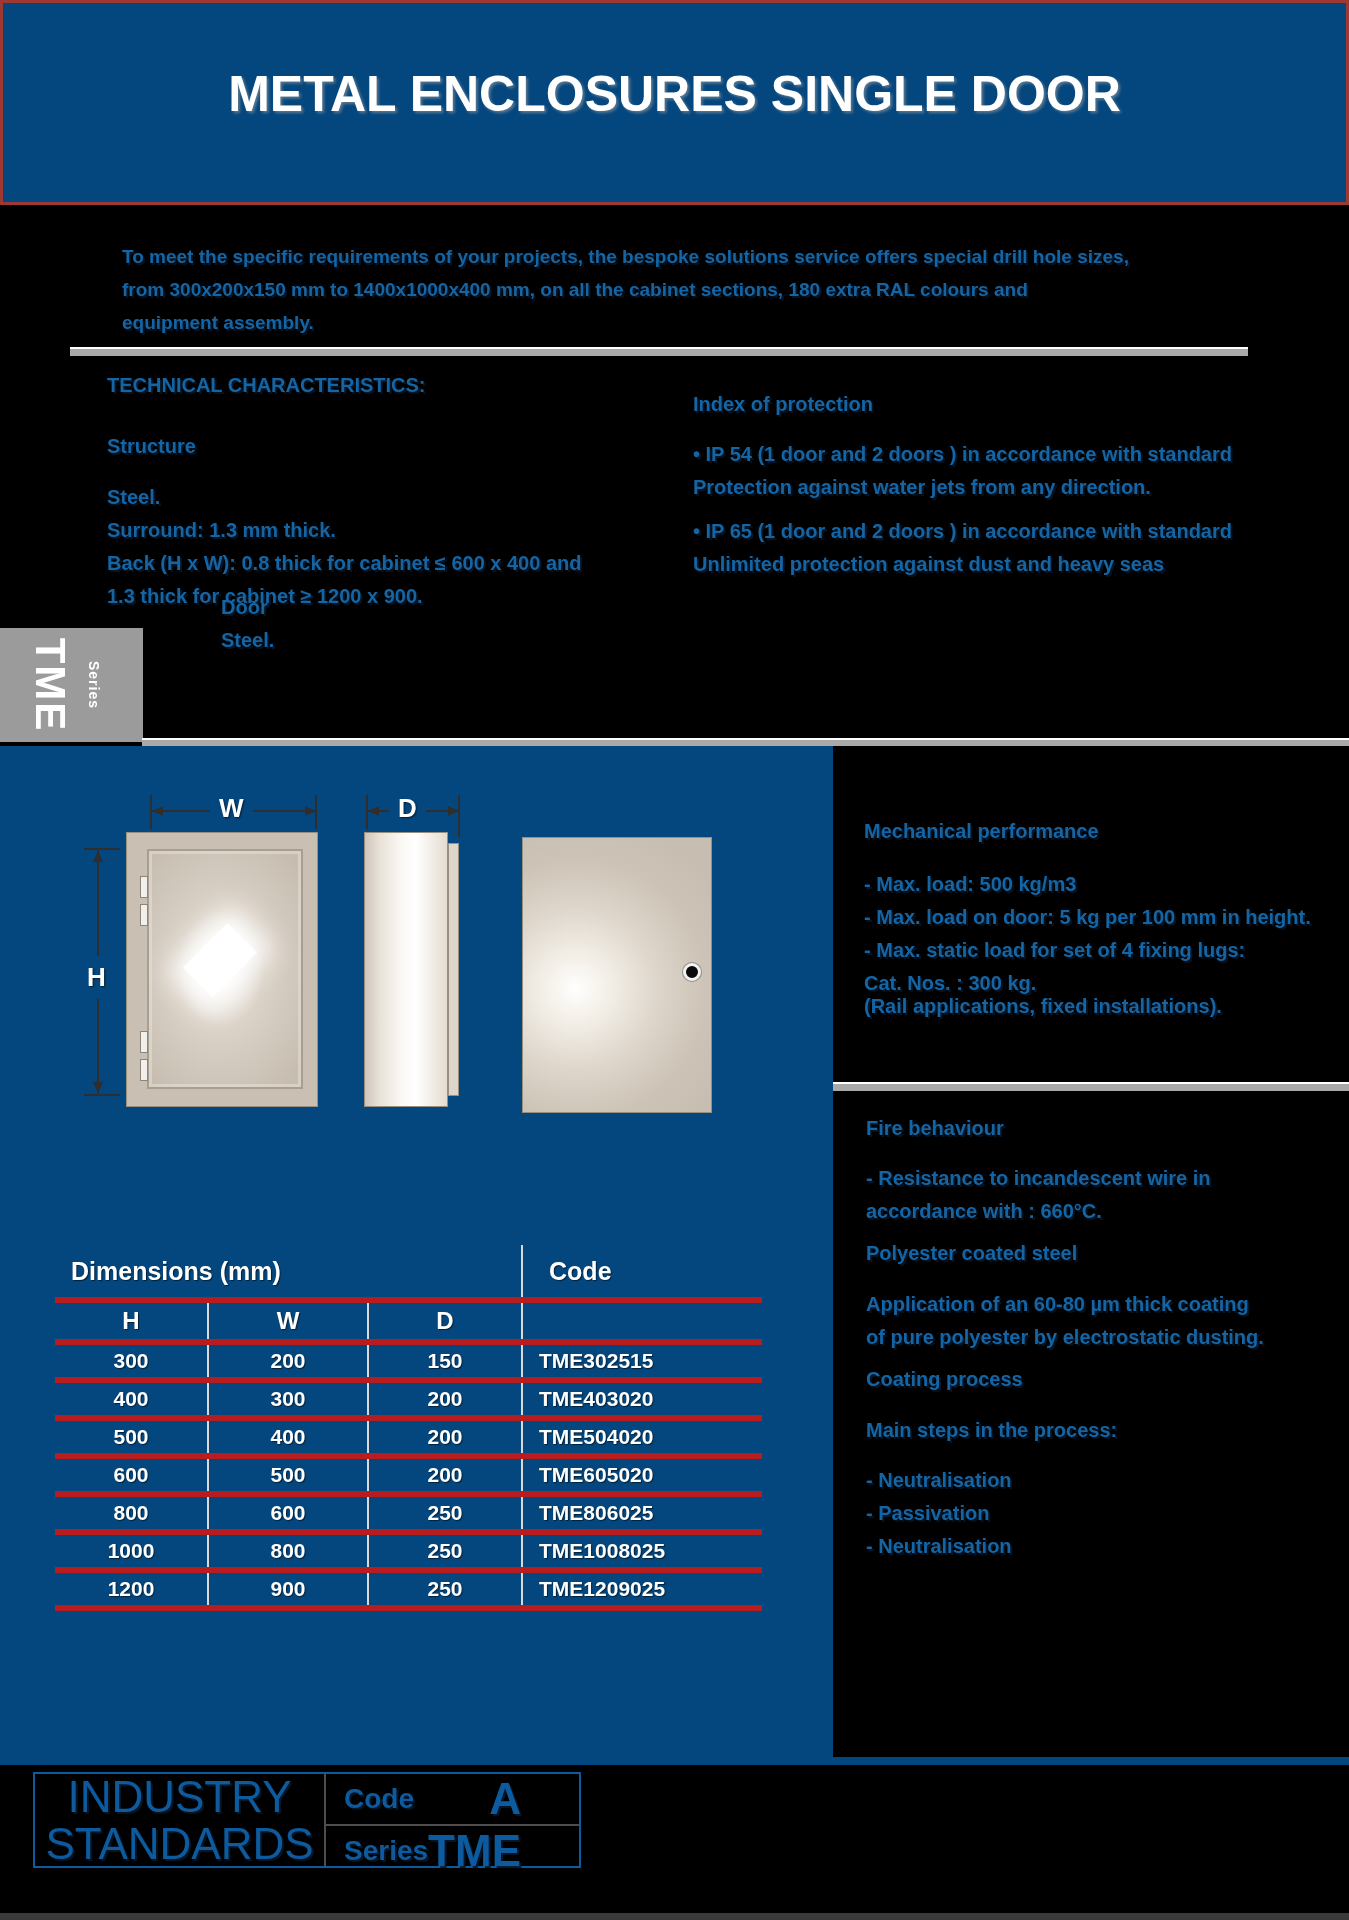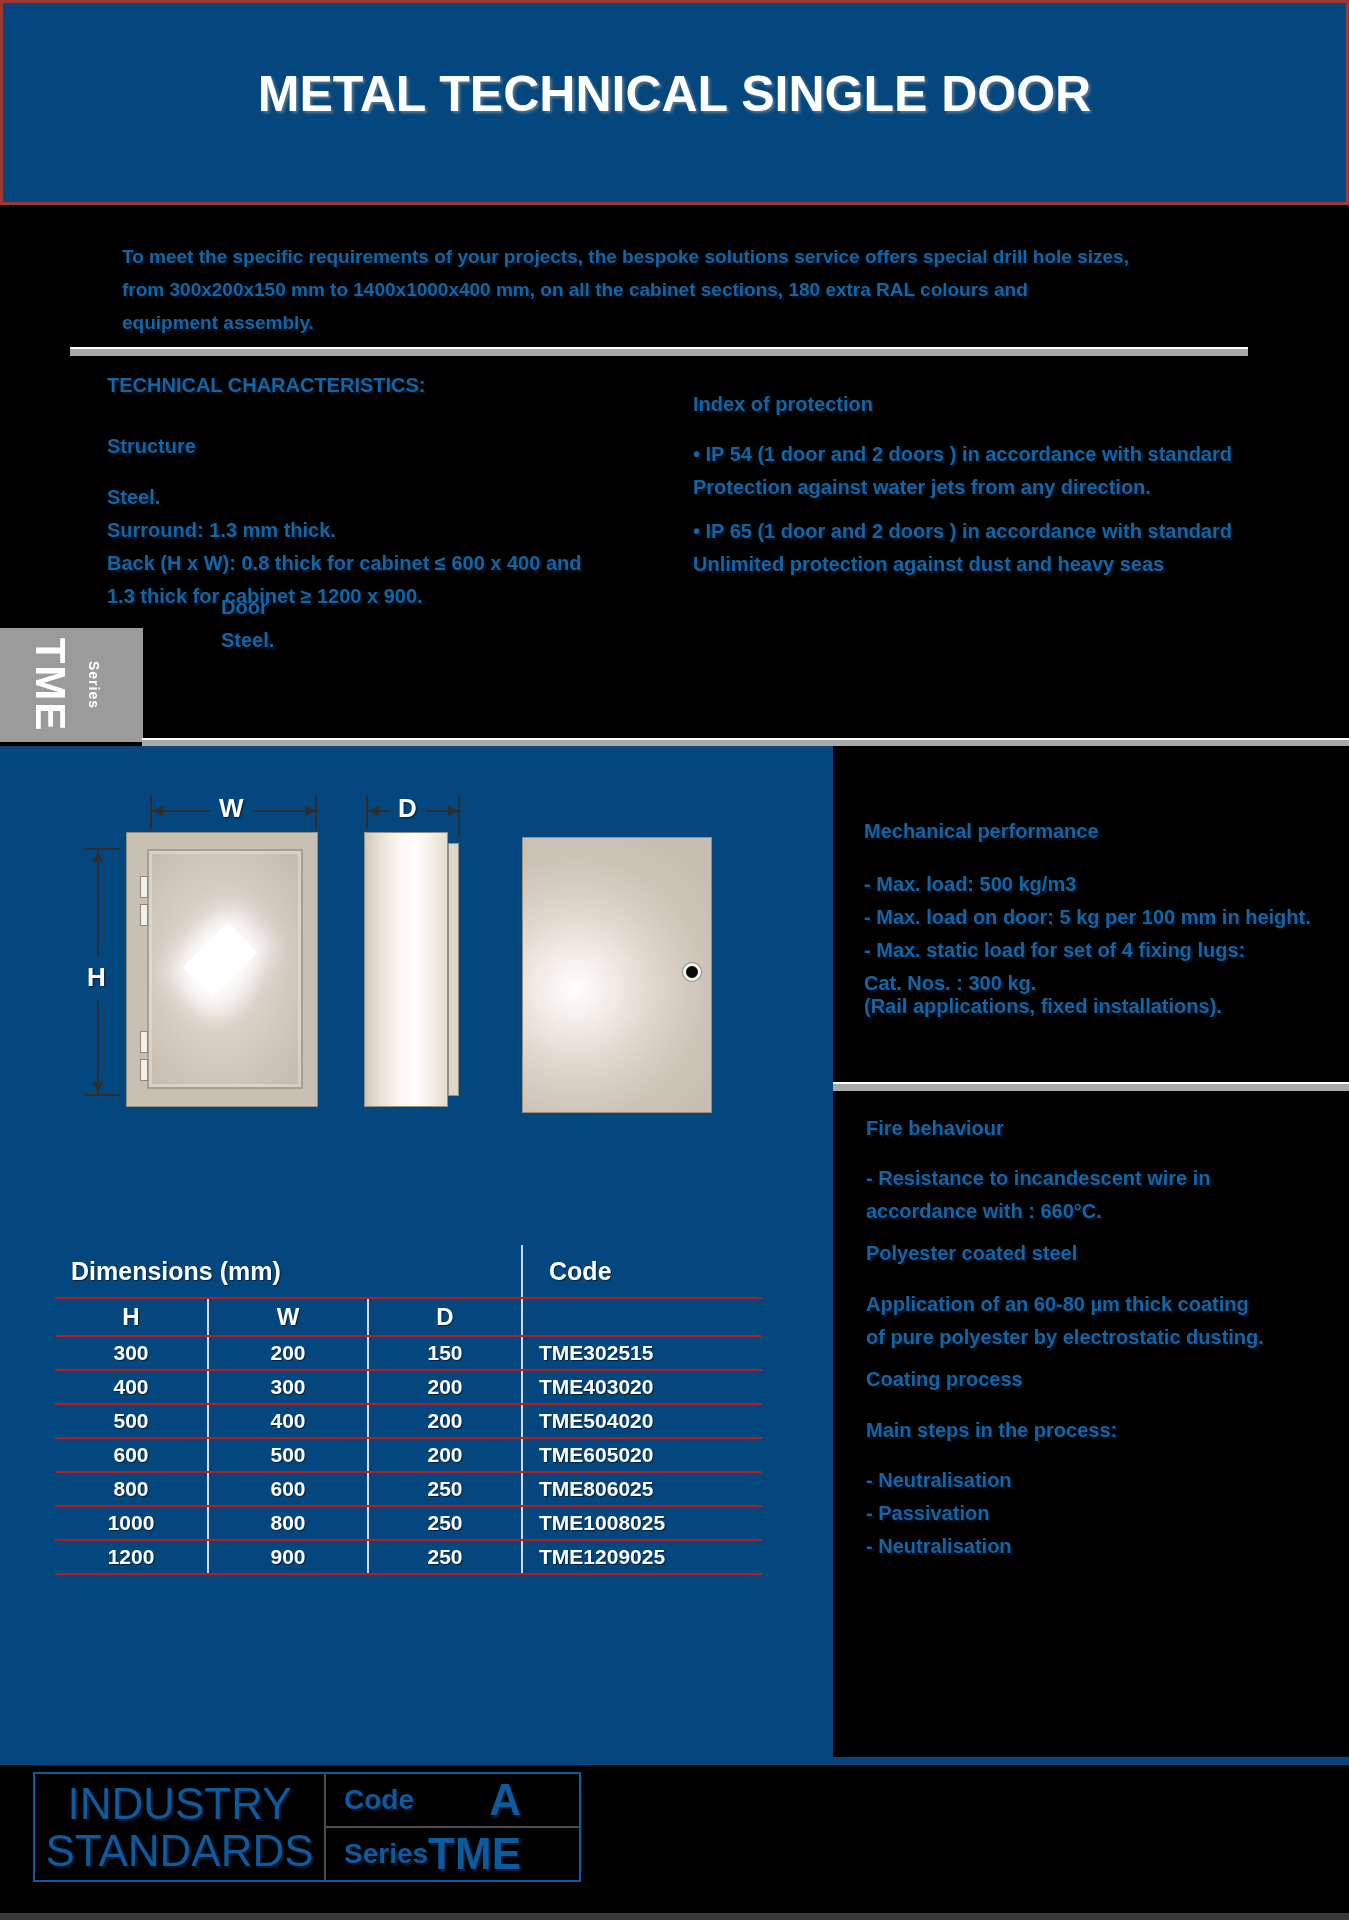--- a/index.html
+++ b/index.html
@@ -89,26 +89,26 @@
   table.dims { position:absolute; left:55px; top:1245px; width:707px; border-collapse:collapse; table-layout:fixed; }
   table.dims td {
     color:#fff; font-weight:bold; text-shadow:1px 1px 1px rgba(0,0,0,.55);
     text-align:center; vertical-align:middle; padding:0;
   }
   table.dims tr.ghead td { font-size:25px; height:52px; text-align:left; }
   table.dims tr.ghead td.gh1 { padding-left:16px; }
   table.dims tr.ghead td.gh2 { padding-left:26px; }
   table.dims tr.subhead td { font-size:24px; height:36px; }
   table.dims tr.datarow td { font-size:21px; height:32px; }
-  .bb { border-bottom:2px solid #b91c1c; }
+  .bb { border-bottom:6px solid #b91c1c; }
   .br { border-right:2px solid #D9D9D9; }
   table.dims tr.datarow td.code { text-align:left; padding-left:16px; }
   
   .footer-box {
-    position:absolute; left:33px; top:1772px; width:548px; height:110px;
+    position:absolute; left:33px; top:1772px; width:548px; height:96px;
     border:2px solid #0D5A9E; box-sizing:border-box; display:flex; background:#000;
   }
   .fb-left {
     width:302px; box-sizing:border-box; display:flex; flex-direction:column;
     align-items:center; justify-content:center; border-right:2px solid #4D4D4D;
   }
   .fb-left div {
     color:#0D5A9E; font-size:44px; font-weight:normal; line-height:47px;
     text-shadow:2px 2px 0 rgba(3,22,40,.9);
   }
@@ -121,21 +121,21 @@
   .fb-label { color:#0D5A9E; font-size:28px; font-weight:bold; text-shadow:2px 2px 0 rgba(3,22,40,.9); }
   .fb-value { color:#0D5A9E; font-size:44px; font-weight:bold; text-shadow:2px 2px 0 rgba(3,22,40,.9); }
   .bottom-strip { position:absolute; left:0; top:1913px; width:1349px; height:7px; background:#3A3A3A; }
 </style>
 </head>
 <body>
 
 <div id="page">
 
   <div class="header">
-    <h1>METAL TECHNICAL SINGLE DOOR</h1>
+    <h1>METAL ENCLOSURES SINGLE DOOR</h1>
   </div>
 
   <div class="txt" style="left:122px; top:240px; font-size:19px;">To meet the specific requirements of your projects, the bespoke solutions service offers special drill hole sizes,
 from 300x200x150 mm to 1400x1000x400 mm, on all the cabinet sections, 180 extra RAL  colours and
 equipment assembly.</div>
 
   <div class="graybar" style="left:70px; top:347px; width:1178px; height:9px;"></div>
 
   <div class="txt" style="left:107px; top:369px;">TECHNICAL CHARACTERISTICS:</div>
   <div class="txt" style="left:107px; top:430px;">Structure</div>

